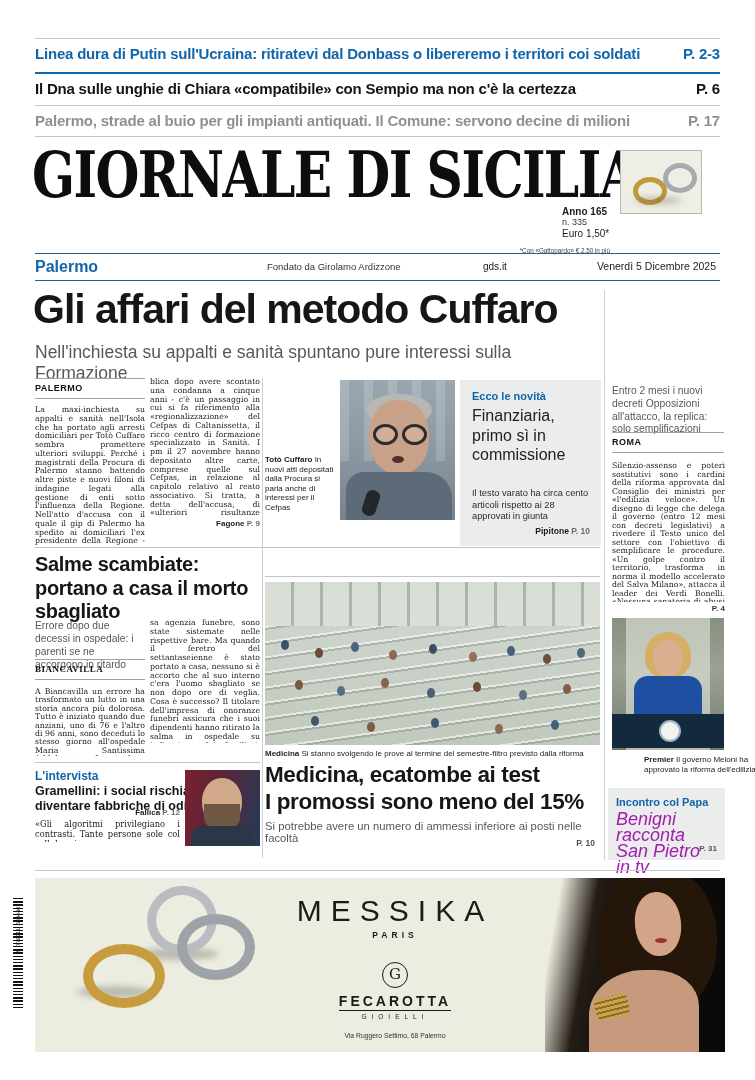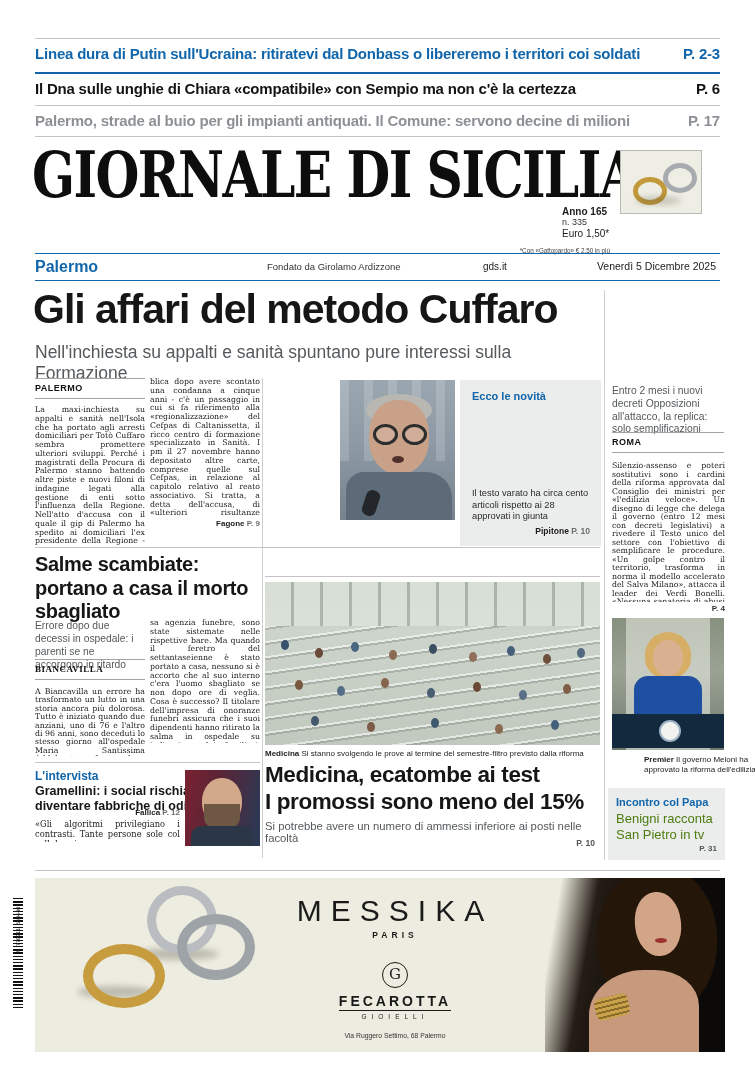--- a/index.html
+++ b/index.html
@@ -171,33 +171,38 @@
   <div class="abs headline" style="left:33px;top:286px;width:575px;font-size:41px;letter-spacing:-1px;">Gli affari del metodo Cuffaro</div>
 
   <div class="abs kicker-box" style="left:35px;top:378px;width:110px;">PALERMO</div>
   <div class="abs serif-body" style="left:35px;top:406px;width:110px;height:139px;">La maxi-inchiesta su appalti e sanità nell'Isola che ha portato agli arresti domiciliari per Totò Cuffaro sembra promettere ulteriori sviluppi. Perché i magistrati della Procura di Palermo stanno battendo altre piste e nuovi filoni di indagine legati alla gestione di enti sotto l'influenza della Regione. Nell'atto d'accusa con il quale il gip di Palermo ha spedito ai domiciliari l'ex presidente della Regione - tornato sulla scena pub-</div>
   <div class="abs serif-body" style="left:150px;top:378px;width:110px;height:138px;">blica dopo avere scontato una condanna a cinque anni - c'è un passaggio in cui si fa riferimento alla «regionalizzazione» del Cefpas di Caltanissetta, il ricco centro di formazione specializzato in Sanità. I pm il 27 novembre hanno depositato altre carte, comprese quelle sul Cefpas, in relazione al capitolo relativo al reato associativo. Si tratta, a detta dell'accusa, di «ulteriori risultanze relative a un altro illecito affare che avrebbe interessato l'ex presidente Cuffaro».</div>
   <div class="abs byline" style="left:150px;top:519px;width:110px;">
     <span>Fagone</span>
     <span class="byl-page">P. 9</span>
   </div>
 
+  <div class="abs capt" style="left:265px;top:455px;width:70px;">
+    <b>Totò Cuffaro</b>
+    <span>In nuovi atti depositati dalla Procura si parla anche di interessi per il Cefpas</span>
+  </div>
   <div class="photo ph-cuffaro" style="left:340px;top:380px;width:115px;height:140px;">
     <div class="bld"></div>
     <div class="hair"></div>
     <div class="face"></div>
     <div class="gl1"></div>
     <div class="gl2"></div>
     <div class="mouth"></div>
     <div class="coat"></div>
     <div class="mic"></div>
   </div>
 
   <div class="abs gray-box" style="left:460px;top:380px;width:141px;height:166px;">
     <div class="abs blue-kicker" style="left:12px;top:10px;font-size:11px;">Ecco le novità</div>
+    <div class="abs" style="left:12px;top:26px;width:118px;font-size:16px;line-height:19.5px;color:#222;">Finanziaria, primo sì in commissione</div>
     <div class="abs" style="left:12px;bottom:24px;width:118px;font-size:9.3px;line-height:11.2px;color:#2b2b2b;">Il testo varato ha circa cento articoli rispetto ai 28 approvati in giunta</div>
     <div class="abs byline" style="left:12px;bottom:10px;width:118px;font-size:8.5px;">
       <span>Pipitone</span>
       <span class="byl-page">P. 10</span>
     </div>
   </div>
 
   <div class="abs subhead" style="left:612px;top:385px;width:113px;font-size:10.3px;line-height:12.8px;">Entro 2 mesi i nuovi decreti Opposizioni all'attacco, la replica: solo semplificazioni</div>
   <div class="abs kicker-box" style="left:612px;top:432px;width:112px;">ROMA</div>
   <div class="abs serif-body" style="left:612px;top:462px;width:113px;height:140px;line-height:8.5px;">Silenzio-assenso e poteri sostitutivi sono i cardini della riforma approvata dal Consiglio dei ministri per «l'edilizia veloce». Un disegno di legge che delega il governo (entro 12 mesi con decreti legislativi) a rivedere il Testo unico del settore con l'obiettivo di semplificare le procedure. «Un golpe contro il territorio, trasforma in norma il modello accelerato del Salva Milano», attacca il leader dei Verdi Bonelli. «Nessuna sanatoria di abusi passati, ma solo regole chiare», la replica di Salvini attraverso una nota del ministero, che sottolinea la necessità di «evitare che possano nascere contenziosi sulle ambiguità delle norme».</div>
@@ -211,21 +216,21 @@
     <div class="podium"></div>
     <div class="emblem"></div>
   </div>
   <div class="abs capt" style="left:644px;top:755px;width:113px;">
     <b>Premier</b>
     <span>Il governo Meloni ha approvato la riforma dell'edilizia</span>
   </div>
 
   <div class="abs gray-box" style="left:608px;top:788px;width:117px;height:72px;">
     <div class="abs blue-kicker" style="left:8px;top:8px;font-size:11px;">Incontro col Papa</div>
-    <div class="abs" style="left:8px;top:23px;width:103px;font-size:13px;line-height:16px;color:#4d7c0f;">Benigni racconta San Pietro in tv</div>
+    <div class="abs" style="left:8px;top:23px;width:103px;font-size:18px;line-height:16px;color:#a21caf;font-style:italic;">Benigni racconta San Pietro in tv</div>
     <div class="abs byline" style="left:8px;bottom:7px;width:101px;color:#555;">P. 31</div>
   </div>
 
   <div class="rule" style="left:35px;top:547px;width:565px;"></div>
 
   <div class="abs headline" style="left:35px;top:553px;width:228px;font-size:20px;line-height:23.5px;letter-spacing:-0.3px;">Salme scambiate: portano a casa il morto sbagliato</div>
   <div class="abs subhead" style="left:35px;top:619px;width:110px;font-size:10.3px;line-height:13px;">Errore dopo due decessi in ospedale: i parenti se ne accorgono in ritardo</div>
   <div class="abs kicker-box" style="left:35px;top:659px;width:110px;font-family:Liberation Serif, serif;">BIANCAVILLA</div>
   <div class="abs serif-body" style="left:35px;top:688px;width:110px;height:68px;line-height:8.4px;">A Biancavilla un errore ha trasformato un lutto in una storia ancora più dolorosa. Tutto è iniziato quando due anziani, uno di 76 e l'altro di 96 anni, sono deceduti lo stesso giorno all'ospedale Maria Santissima Addolorata. Le salme, affidate alla stes-</div>
   <div class="abs serif-body" style="left:150px;top:619px;width:110px;height:124px;">sa agenzia funebre, sono state sistemate nelle rispettive bare. Ma quando il feretro del settantaseienne è stato portato a casa, nessuno si è accorto che al suo interno c'era l'uomo sbagliato se non dopo ore di veglia. Cosa è successo? Il titolare dell'impresa di onoranze funebri assicura che i suoi dipendenti hanno ritirato la salma in ospedale su indicazione dei familiari. L'Asp di Catania spiega di non avere responsabilità.</div>

